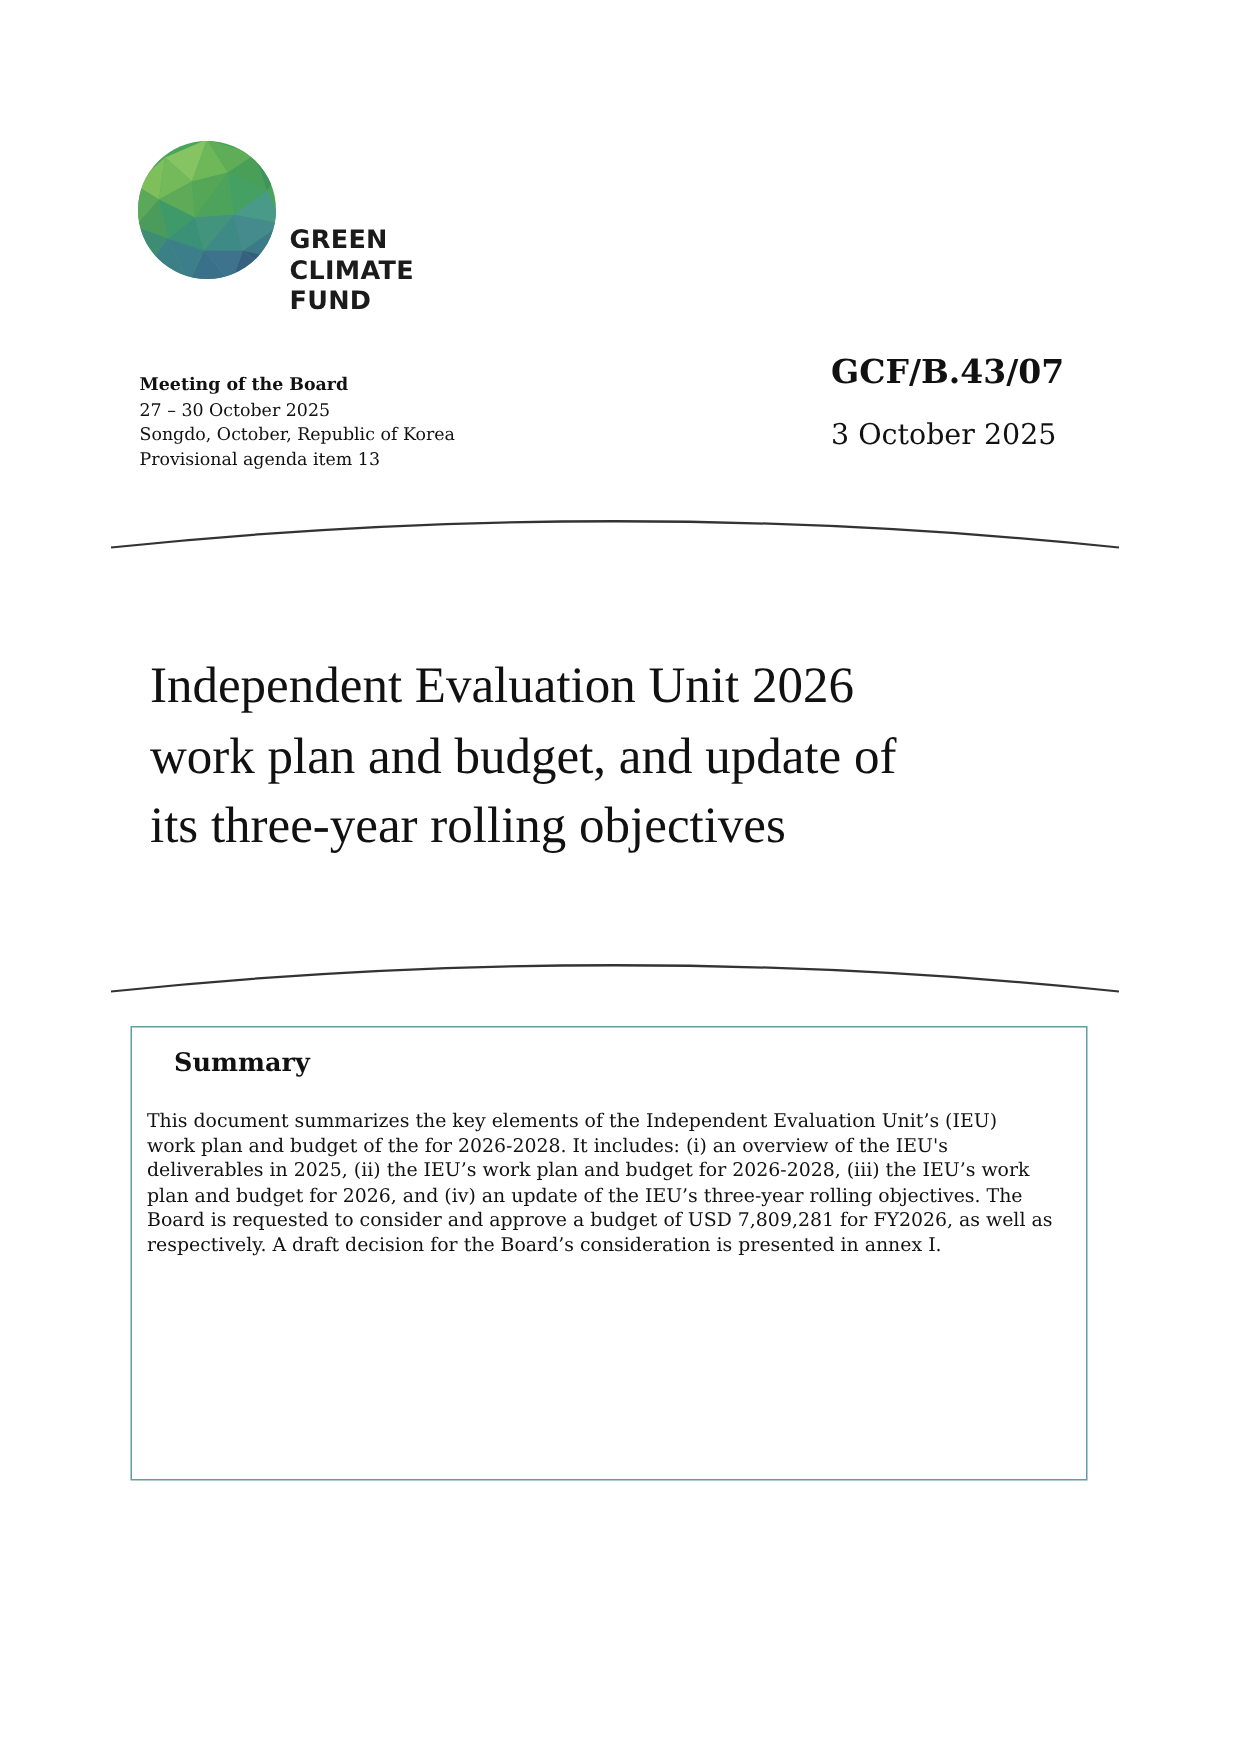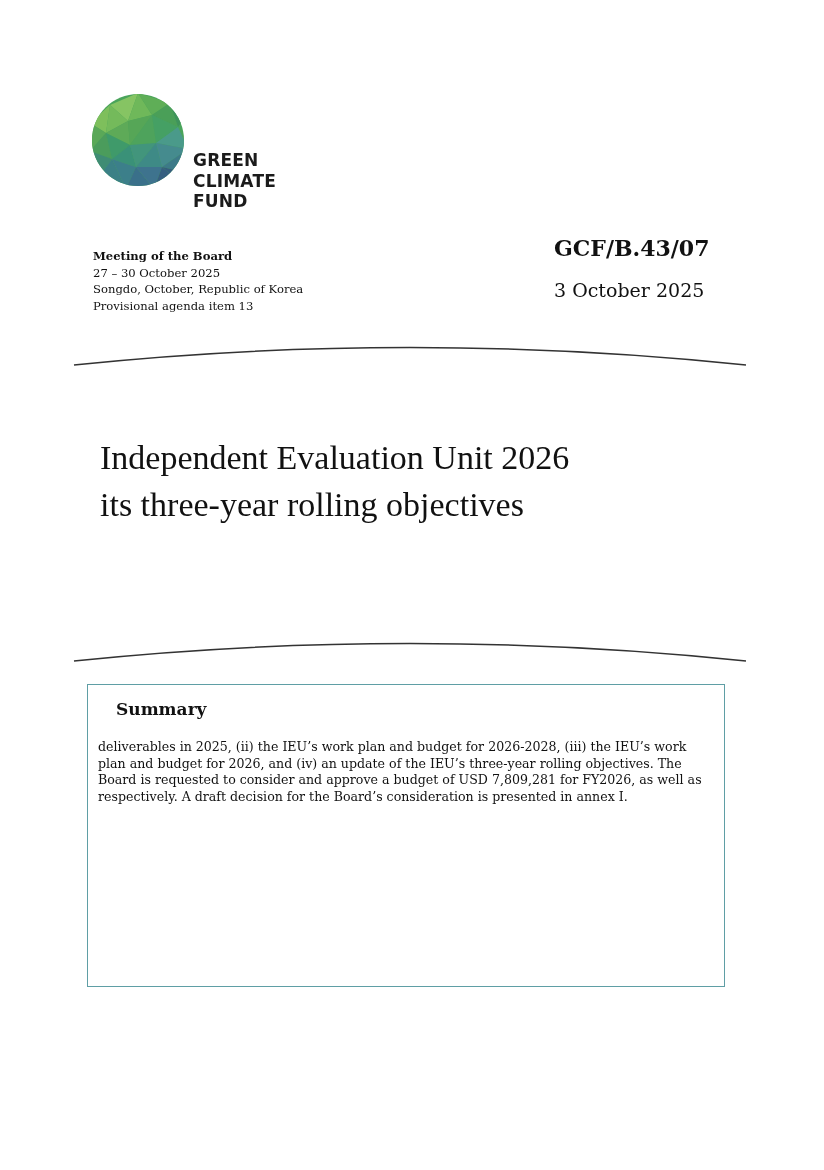--- a/index.html
+++ b/index.html
@@ -79,27 +79,30 @@
 
 <div class="abs docref">GCF/B.43/07</div>
 <div class="abs docdate">3 October 2025</div>
 
 <svg class="abs curve" style="top:340px;" viewBox="0 0 824 40">
   <path d="M74,25 Q410,-10 746,25" fill="none" stroke="#333" stroke-width="1.5"></path>
 </svg>
 
 <div class="abs title">
   <div>Independent Evaluation Unit 2026</div>
+  <div>work plan and budget, and update of</div>
   <div>its three-year rolling objectives</div>
 </div>
 
 <svg class="abs curve" style="top:636px;" viewBox="0 0 824 40">
   <path d="M74,25 Q410,-10 746,25" fill="none" stroke="#333" stroke-width="1.5"></path>
 </svg>
 
 <div class="abs summary-box"></div>
 <div class="abs summary-head">Summary</div>
 <div class="abs summary-body">
+  <div>This document summarizes the key elements of the Independent Evaluation Unit’s (IEU)</div>
+  <div>work plan and budget of the for 2026-2028. It includes: (i) an overview of the IEU's</div>
   <div>deliverables in 2025, (ii) the IEU’s work plan and budget for 2026-2028, (iii) the IEU’s work</div>
   <div>plan and budget for 2026, and (iv) an update of the IEU’s three-year rolling objectives. The</div>
   <div>Board is requested to consider and approve a budget of USD 7,809,281 for FY2026, as well as</div>
   <div>respectively. A draft decision for the Board’s consideration is presented in annex I.</div>
 </div>
 
 </body></html>

